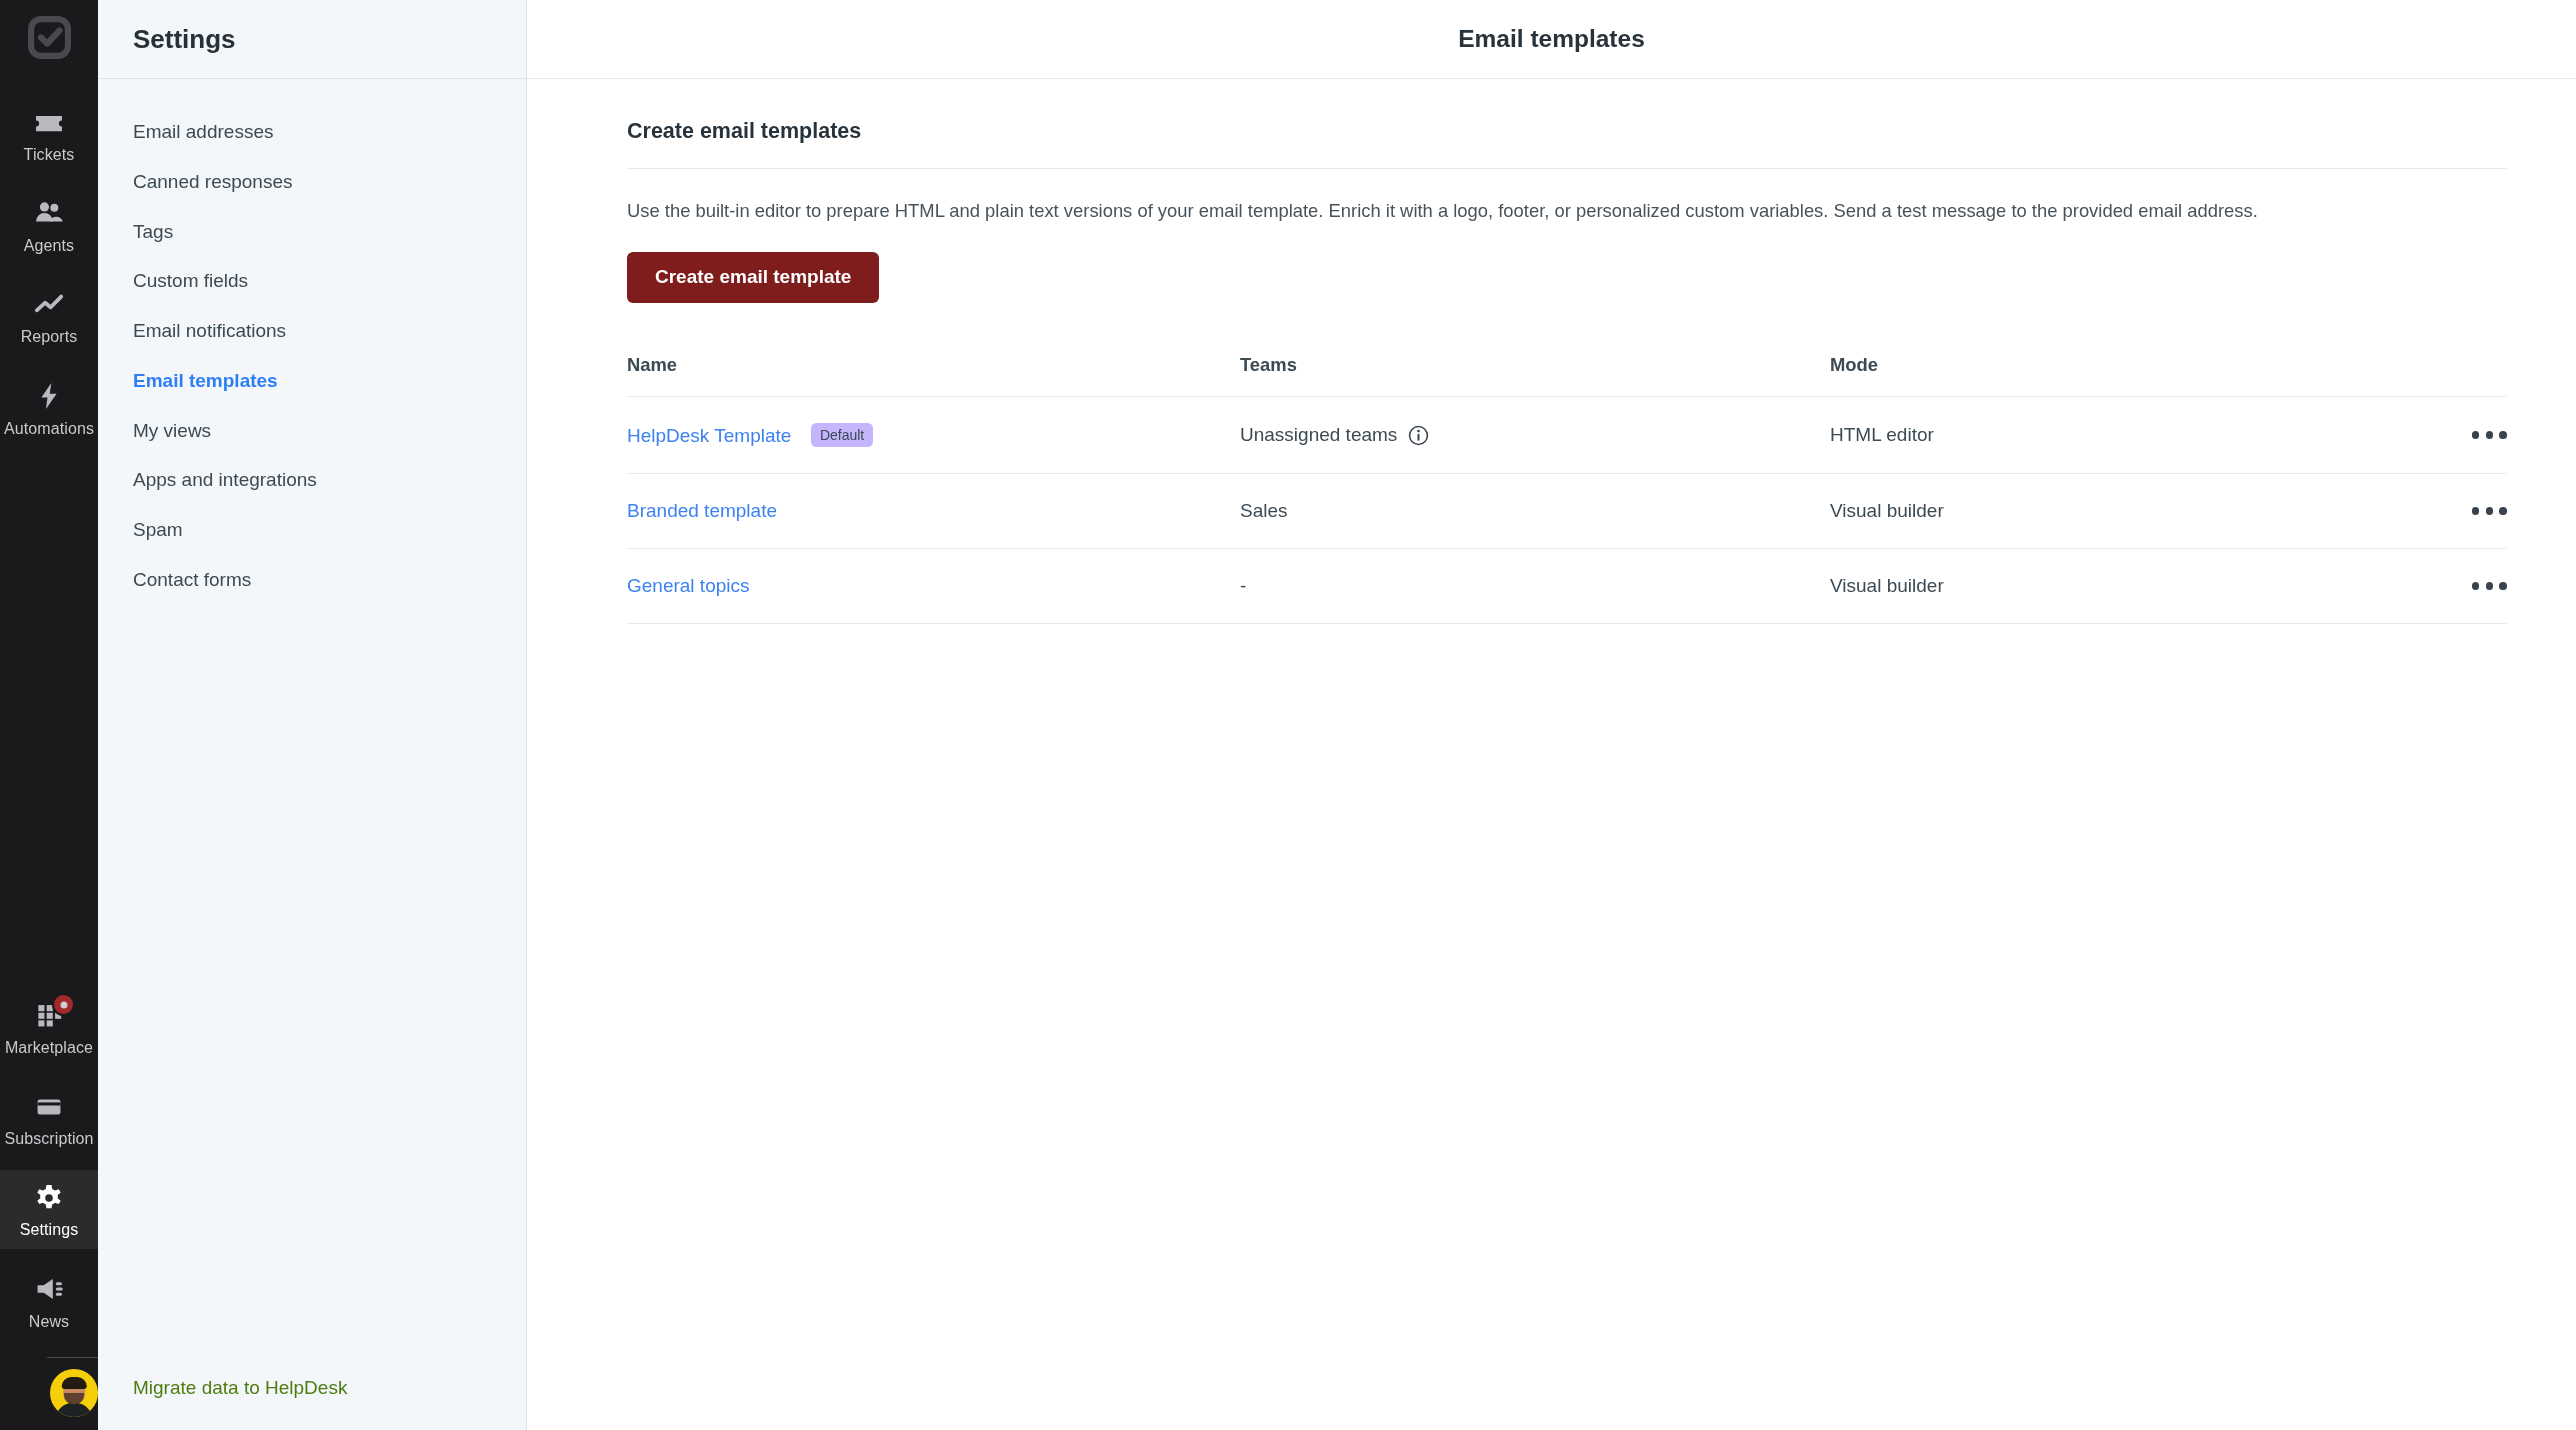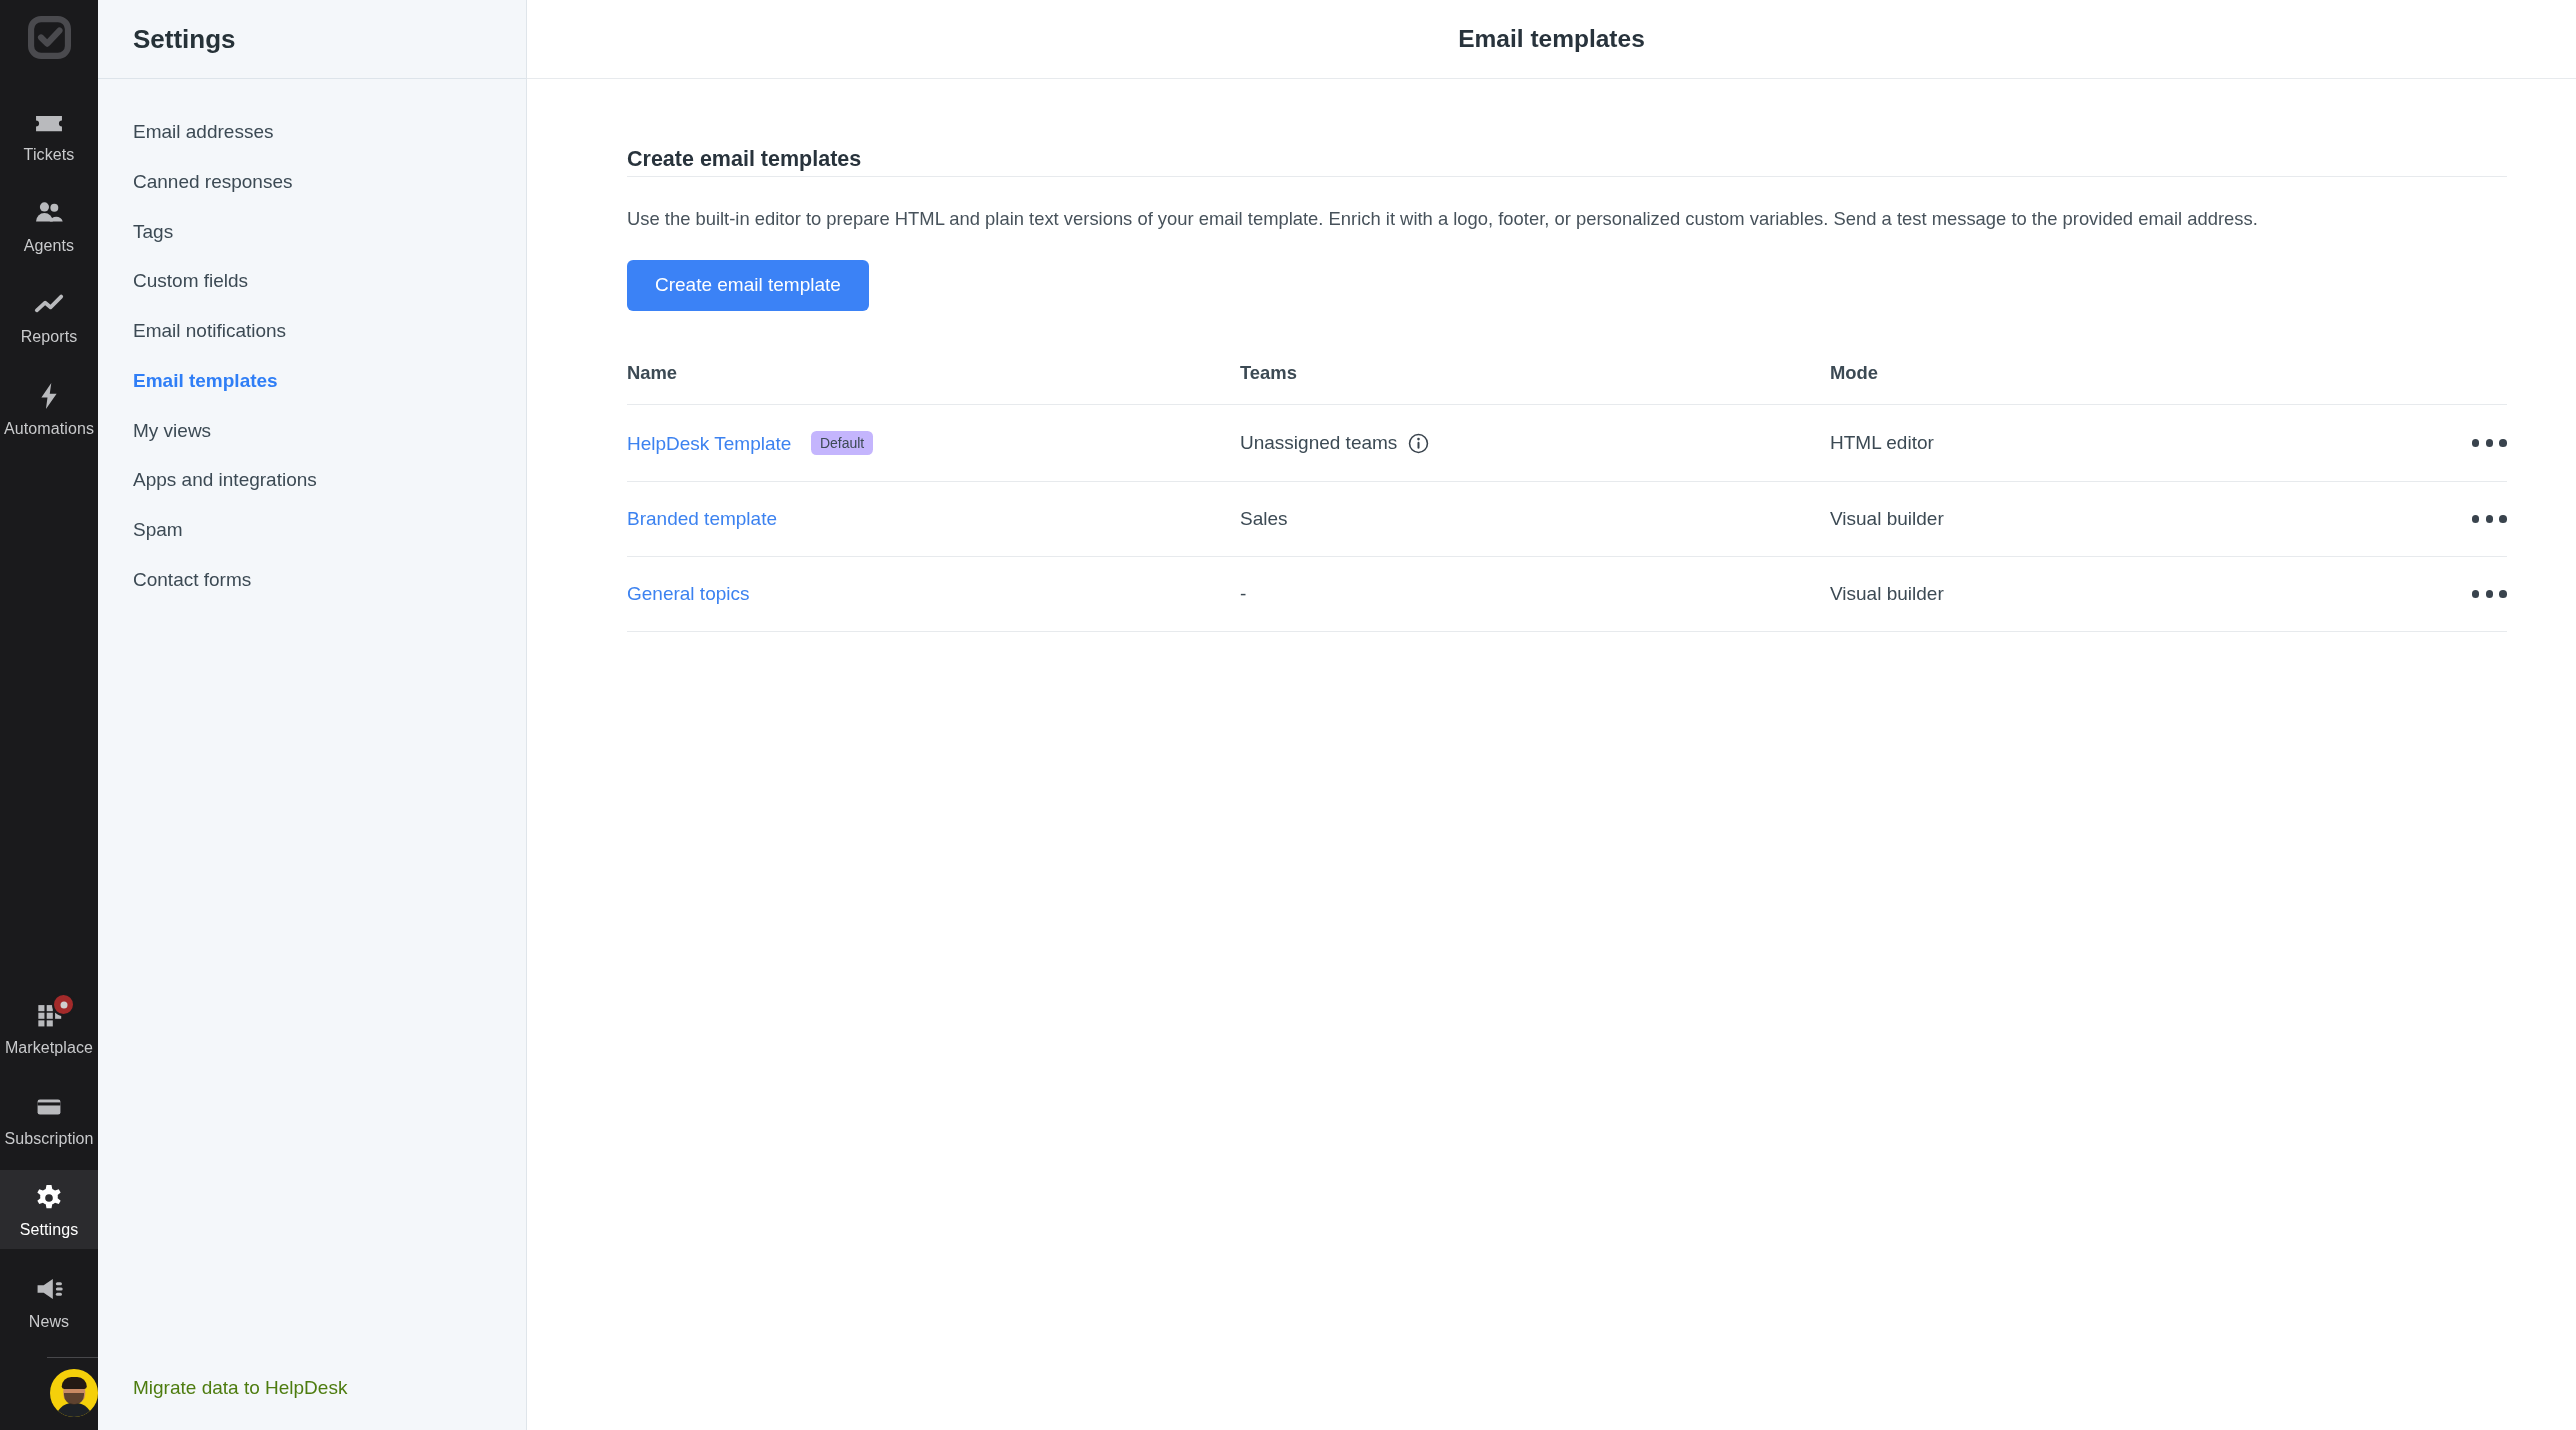--- a/index.html
+++ b/index.html
@@ -96,30 +96,30 @@
     display: flex; align-items: center; justify-content: center;
   }
   .main-title { font-size: 24.5px; font-weight: bold; color: #28333c; }
   .main-body { padding: 0 69px 0 100px; }
   .intro {
     margin-top: 67px; font-size: 18.4px; color: #47525b; line-height: 1.4;
   }
   .intro a { color: #3c82f0; text-decoration: none; cursor: pointer; }
 
   .section-title {
-    margin-top: 68px; font-size: 21.5px; font-weight: bold; color: #28333c;
-    padding-bottom: 4px; border-bottom: 1.5px solid #e7eaed;
+    margin-top: 40px; font-size: 21.5px; font-weight: bold; color: #28333c;
+    padding-bottom: 24px; border-bottom: 1.5px solid #e7eaed;
   }
   .section-desc { margin-top: 29px; font-size: 18.4px; color: #47525b; line-height: 1.4; }
 
   .btn-primary {
     margin-top: 28px;
-    background: #3b82f6; color: #fff; border: none; border-radius: 6.1px;
+    background: #7f1d1d; color: #fff; border: none; border-radius: 6.1px;
     font-family: "Liberation Sans", sans-serif;
-    font-size: 19px; font-weight: normal;
+    font-size: 19px; font-weight: bold;
     padding: 14.6px 28px; cursor: pointer;
   }
 
   
   table.tpl { width: 100%; border-collapse: collapse; margin-top: 51px; table-layout: fixed; }
   table.tpl th {
     text-align: left; font-size: 18.4px; font-weight: bold; color: #3c4a54;
     padding: 0 0 20px 0; border-bottom: 1.5px solid #e7eaed;
   }
   table.tpl td {

